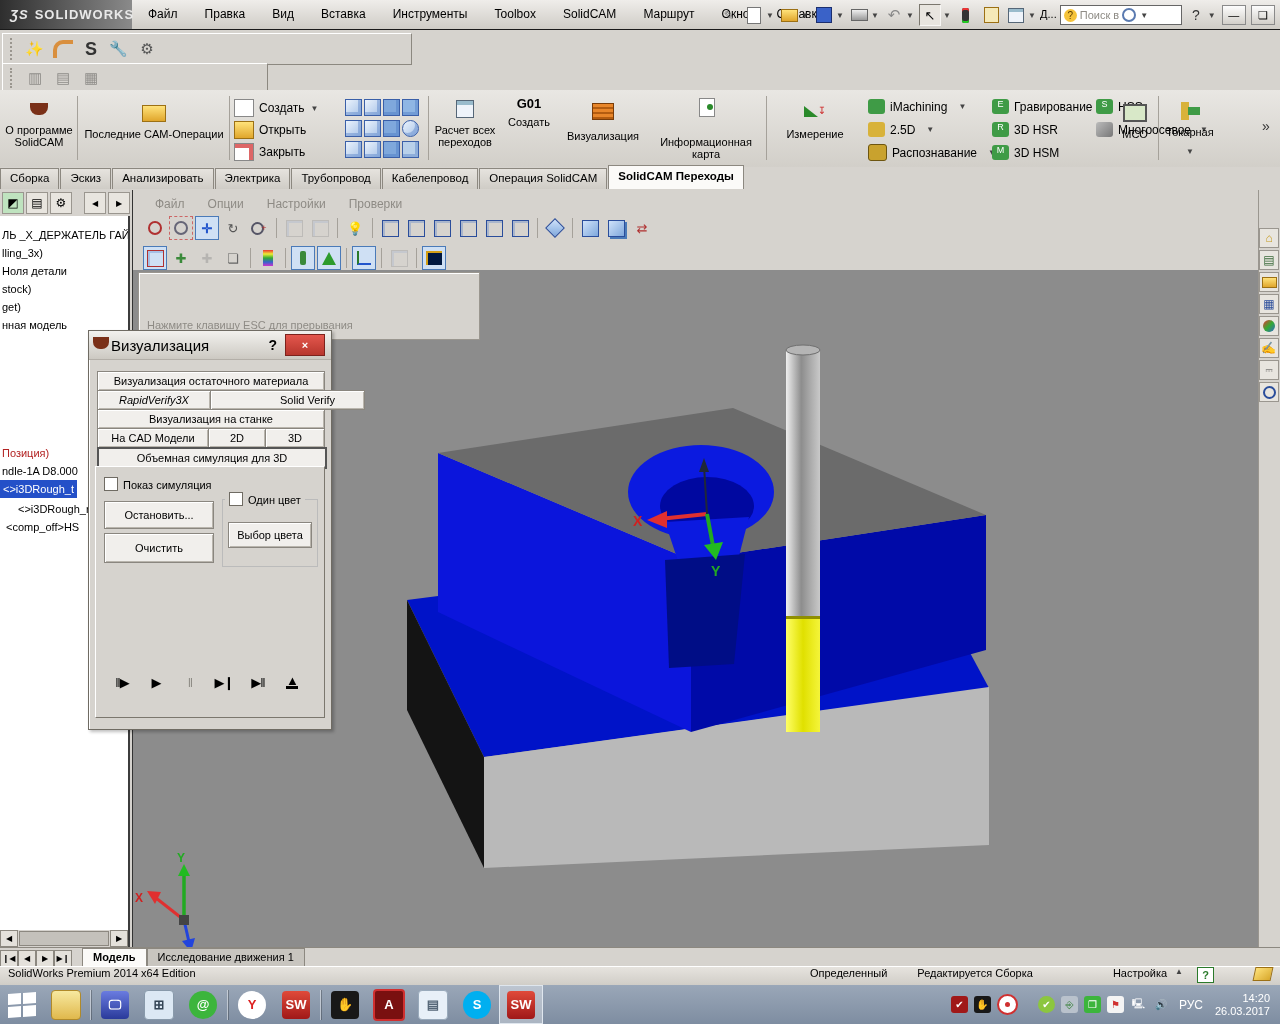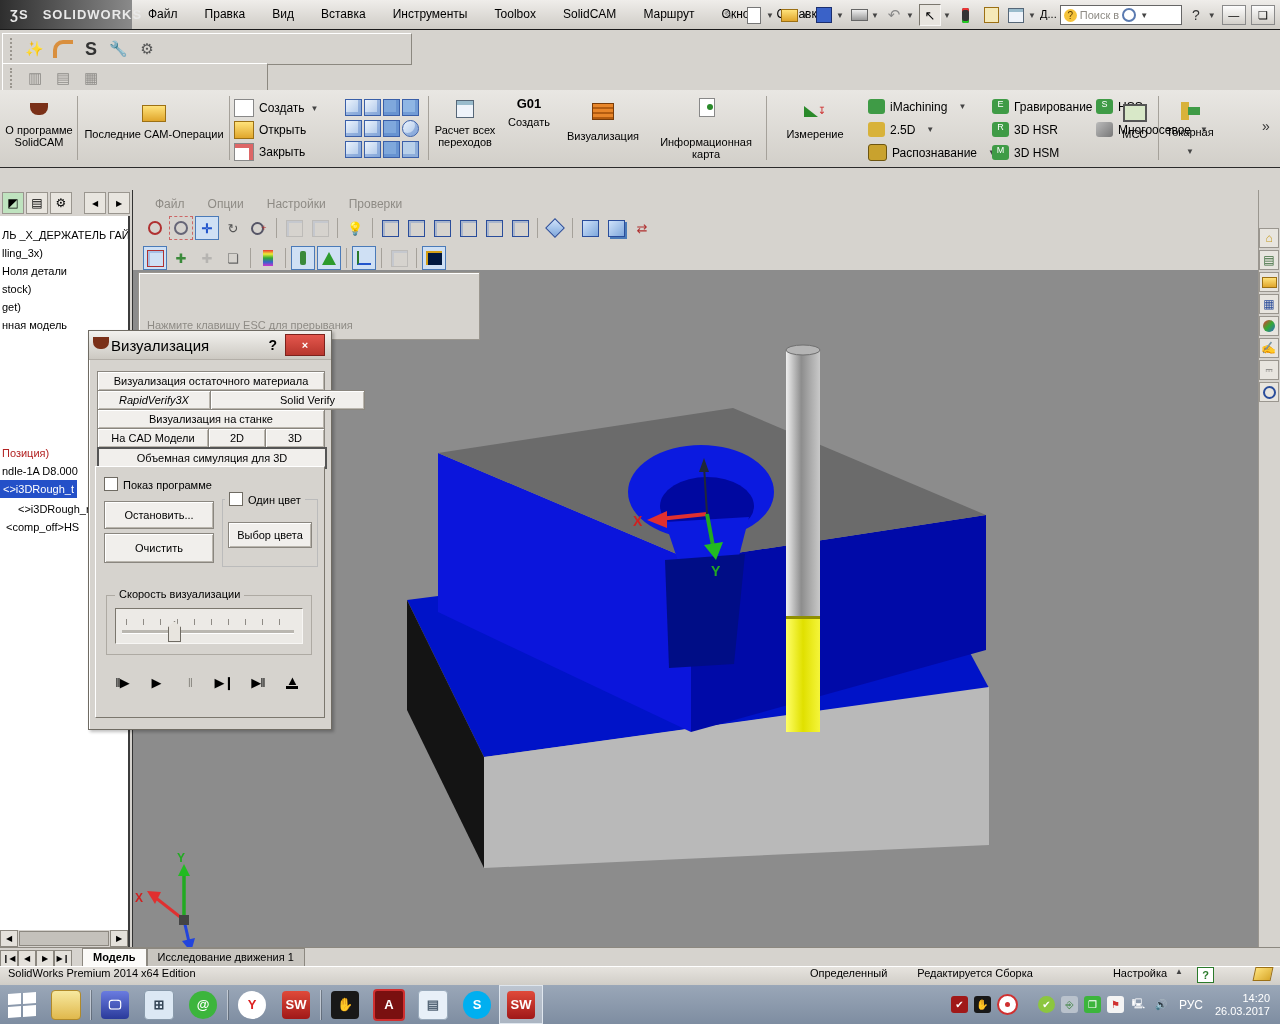--- a/index.html
+++ b/index.html
@@ -102,21 +102,21 @@
   .start4{display:grid;grid-template-columns:13px 13px;grid-gap:2px;transform:skewY(-4deg);}
   .start4 i{display:block;width:13px;height:11px;background:#fff;}
 </style>
 </head>
 <body>
 
 <div id="app">
 
   <div id="titlebar" class="abs">
     <div id="logo" class="abs">
-      <span style="margin-right:14px;">ƷS</span>
+      <span style="font-style:italic;margin-right:6px;">ƷS</span>
       <span>SOLIDWORKS</span>
     </div>
     <div class="abs" style="left:136px;top:0;">
       <span class="menuitem">Файл</span>
       <span class="menuitem">Правка</span>
       <span class="menuitem">Вид</span>
       <span class="menuitem">Вставка</span>
       <span class="menuitem">Инструменты</span>
       <span class="menuitem">Toolbox</span>
       <span class="menuitem">SolidCAM</span>
@@ -300,20 +300,23 @@
       <span class="rico">
           <span style="width:8px;height:18px;background:#d8b23a;display:inline-block;"></span>
           <span style="width:12px;height:8px;background:#3f9b46;display:inline-block;margin-left:-1px;"></span>
         </span>
       <span>Токарная</span>
       <span class="dd" style="margin-top:8px;">▼</span>
     </div>
     <div class="abs" style="left:1262px;top:28px;font-size:14px;color:#333;">»</div>
   </div>
 
+  <div id="tabbar" class="abs">
+    <span class="dtab">Сборка</span><span class="dtab">Эскиз</span><span class="dtab">Анализировать</span><span class="dtab">Электрика</span><span class="dtab">Трубопровод</span><span class="dtab">Кабелепровод</span><span class="dtab">Операция SolidCAM</span><span class="dtab on">SolidCAM Переходы</span>
+  </div>
 
   <div id="leftpanel" class="abs">
     <div style="height:26px;"></div>
     <div style="padding-top:10px;">
       <div class="treeitem">ЛЬ _X_ДЕРЖАТЕЛЬ ГАЙК</div>
       <div class="treeitem">lling_3x)</div>
       <div class="treeitem">Ноля детали</div>
       <div class="treeitem">stock)</div>
       <div class="treeitem">get)</div>
       <div class="treeitem">нная модель</div>
@@ -513,35 +516,27 @@
     <div class="btn dtabbtn" style="left:8px;top:40px;width:226px;">Визуализация остаточного материала</div>
     <div class="btn dtabbtn" style="left:8px;top:59px;width:112px;font-style:italic;">RapidVerify3X</div>
     <div class="btn dtabbtn" style="left:121px;top:59px;width:113px;padding-left:40px;">Solid Verify</div>
     <div class="btn dtabbtn" style="left:8px;top:78px;width:226px;">Визуализация на станке</div>
     <div class="btn dtabbtn" style="left:8px;top:97px;width:110px;">На CAD Модели</div>
     <div class="btn dtabbtn" style="left:119px;top:97px;width:56px;">2D</div>
     <div class="btn dtabbtn" style="left:176px;top:97px;width:58px;">3D</div>
     <div class="btn dtabbtn active" style="left:8px;top:116px;width:226px;text-align:right;">Объемная симуляция для 3D</div>
     <div id="dlgpanel" class="abs">
       <div style="position:absolute;left:8px;top:10px;">
-        <span class="cb"></span><span>Показ программе</span>
+        <span class="cb"></span><span>Показ симуляция</span>
       </div>
       <div class="btn" style="position:absolute;left:8px;top:34px;width:108px;height:26px;">Остановить...</div>
       <div class="btn" style="position:absolute;left:8px;top:66px;width:108px;height:28px;">Очистить</div>
       <div class="group" style="position:absolute;left:126px;top:32px;width:94px;height:66px;border-color:#bbb;">
         <span class="legend" style="color:#000;background:#d6d3ce;left:2px;"><span class="cb"></span><span>Один цвет</span></span>
         <div class="btn" style="position:absolute;left:5px;top:22px;width:82px;height:24px;">Выбор цвета</div>
-      </div>
-      <div class="group" style="position:absolute;left:10px;top:128px;width:204px;height:58px;">
-        <span class="legend" style="color:#000;">Скорость визуализации</span>
-        <div class="sunk" style="position:absolute;left:8px;top:12px;width:186px;height:34px;background:#eceae6;">
-          <div class="tickbar"></div>
-          <div style="position:absolute;left:6px;top:21px;width:172px;height:3px;background:#bab7b0;border-bottom:1px solid #fff;"></div>
-          <div style="position:absolute;left:52px;top:12px;width:11px;height:19px;background:#e8e5df;border:1px solid #6f6b63;clip-path:polygon(0 30%,50% 0,100% 30%,100% 100%,0 100%);"></div>
-        </div>
       </div>
       <div style="position:absolute;left:12px;top:204px;display:flex;gap:6px;">
         <span class="pbtn">‖▶</span>
         <span class="pbtn">▶</span>
         <span class="pbtn gray">‖</span>
         <span class="pbtn">▶❙</span>
         <span class="pbtn">▶‖</span>
         <span class="pbtn">
             <span class="eject">▲</span>
           </span>

